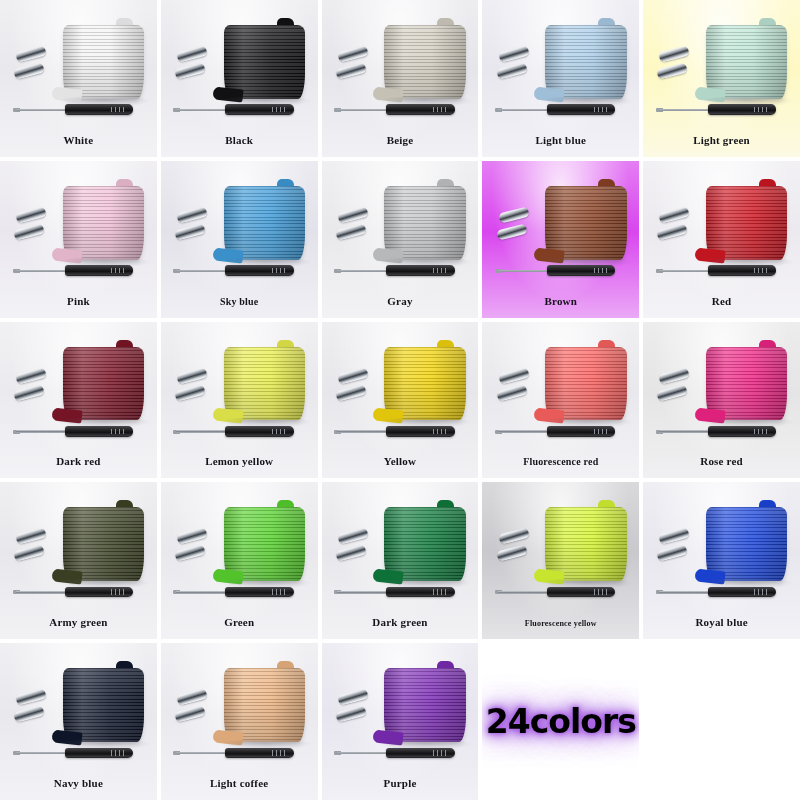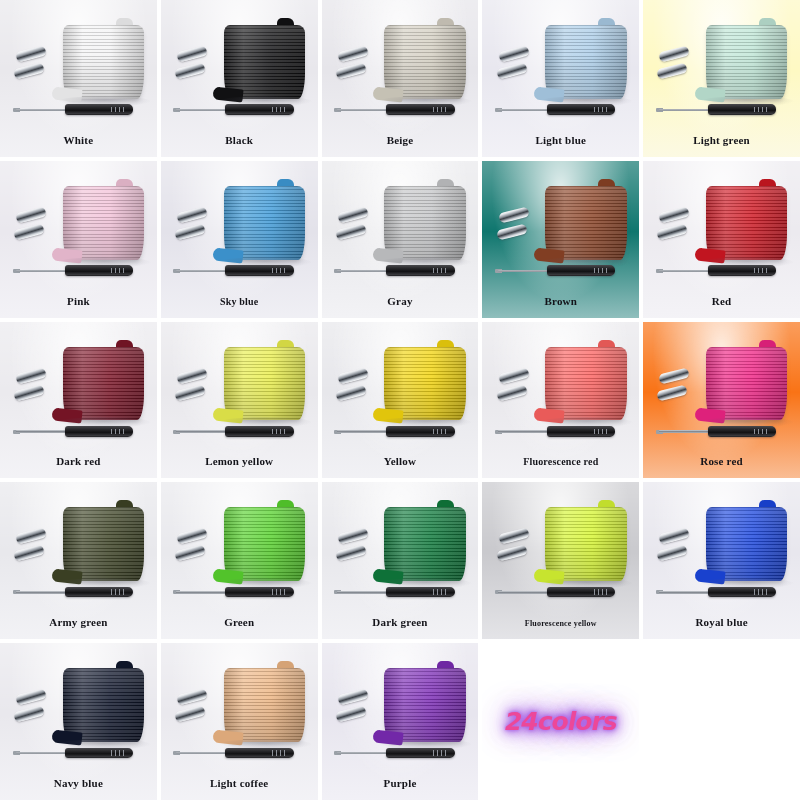--- a/index.html
+++ b/index.html
@@ -173,30 +173,29 @@
   
   .badge-cell {
     display: flex;
     align-items: center;
     justify-content: center;
     background: #ffffff;
   }
   .badge {
     font-family: "DejaVu Sans", "Liberation Sans", sans-serif;
     font-weight: bold;
-    font-size: 25px;
-    color: #ec4899;
+    font-size: 33px;
+    color: #000000;
     letter-spacing: -1px;
     text-shadow:
       0 0 3px #b06ae8,
       0 0 7px #9d4ee0,
       0 0 14px #8a2fd6,
       0 0 24px rgba(138,47,214,.75),
       0 0 38px rgba(150,70,220,.45);
-    font-style: italic;
   }
 </style>
 </head>
 <body>
 
 <div id="grid">
     <div class="cell" style="background: rgb(233, 232, 236);">
       <div class="bgwash" style="background: radial-gradient(at 50% 18%, rgba(255, 255, 255, 0.85) 0%, rgba(255, 255, 255, 0) 62%), linear-gradient(rgba(255, 255, 255, 0.3) 0%, rgba(255, 255, 255, 0) 45%, rgba(250, 250, 253, 0.55) 100%);"></div>
       <div class="aglets">
         <div class="aglet a1"></div>
@@ -373,21 +372,21 @@
       </div>
       <div class="driver">
         <div class="tip"></div>
         <div class="shaft"></div>
         <div class="handle">
           <div class="grip"></div>
         </div>
       </div>
       <div class="label">Gray</div>
     </div>
-    <div class="cell" style="background: #0f766e;">
+    <div class="cell" style="background: #d946ef;">
       <div class="bgwash" style="background: radial-gradient(at 50% 18%, rgba(255, 255, 255, 0.85) 0%, rgba(255, 255, 255, 0) 62%), linear-gradient(rgba(255, 255, 255, 0.3) 0%, rgba(255, 255, 255, 0) 45%, rgba(250, 250, 253, 0.55) 100%);"></div>
       <div class="aglets">
         <div class="aglet a1"></div>
         <div class="aglet a2"></div>
       </div>
       <div class="spool" style="--lace:#8b4326">
         <div class="nub"></div>
         <div class="body">
           <div class="shade"></div>
         </div>
@@ -511,21 +510,21 @@
       </div>
       <div class="driver">
         <div class="tip"></div>
         <div class="shaft"></div>
         <div class="handle">
           <div class="grip"></div>
         </div>
       </div>
       <div class="label sm">Fluorescence red</div>
     </div>
-    <div class="cell" style="background: #f97316;">
+    <div class="cell" style="background: #e5e5e5;">
       <div class="bgwash" style="background: radial-gradient(at 50% 18%, rgba(255, 255, 255, 0.85) 0%, rgba(255, 255, 255, 0) 62%), linear-gradient(rgba(255, 255, 255, 0.3) 0%, rgba(255, 255, 255, 0) 45%, rgba(250, 250, 253, 0.55) 100%);"></div>
       <div class="aglets">
         <div class="aglet a1"></div>
         <div class="aglet a2"></div>
       </div>
       <div class="spool" style="--lace:#ef2384">
         <div class="nub"></div>
         <div class="body">
           <div class="shade"></div>
         </div>

